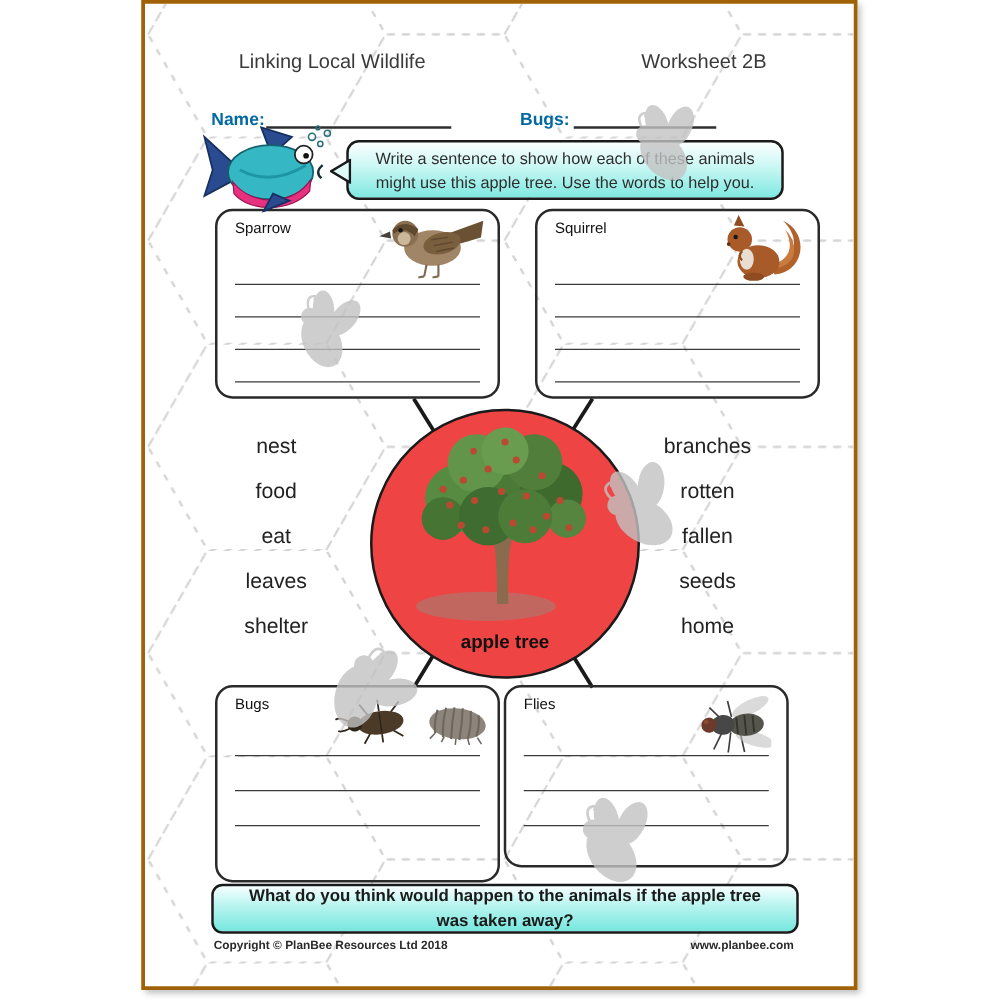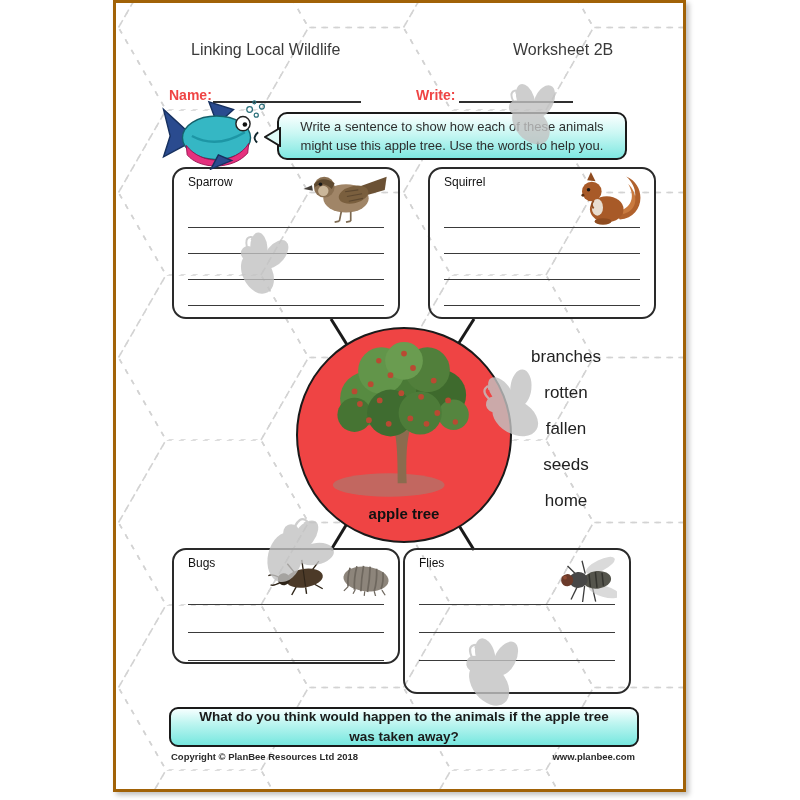--- a/index.html
+++ b/index.html
@@ -10,21 +10,21 @@
     color:#2b2b2b;
   }
   .sheet{
     position:absolute;left:113px;top:0;width:567px;height:786px;
     border:3px solid #a16207;background:#ffffff;
     box-shadow:3px 3px 5px rgba(0,0,0,.25);
   }
   .hexbg{position:absolute;left:0;top:0;width:100%;height:100%;z-index:0;}
   .abs{position:absolute;}
   .title{font-size:16px;color:#3a3a3a;z-index:2;}
-  .lbl{font-weight:bold;font-size:14px;color:#ef4444;z-index:2;}
+  .lbl{font-weight:bold;font-size:14px;color:#0369a1;z-index:2;}
   .fline{border-bottom:2px solid #2f2f2f;height:0;z-index:2;}
   .bubble{
     position:absolute;left:161px;top:109px;width:350px;height:48px;
     border:2px solid #1a1a1a;border-radius:10px;
     background:linear-gradient(180deg,#fbffff 0%,#c9f7f3 45%,#7fe8e1 100%);
     display:flex;align-items:center;justify-content:center;text-align:center;
     font-size:13px;line-height:1.5;color:#2e2e2e;z-index:2;padding:2px 10px;box-sizing:border-box;
   }
   .bubble-tail{position:absolute;left:-15px;top:13px;z-index:3;}
   .animal-box{
@@ -96,21 +96,21 @@
       <line x1="286" y1="430" x2="215" y2="547"></line>
       <line x1="286" y1="430" x2="358" y2="547"></line>
     </g>
   </svg>
 
   <div class="abs title" style="left:75px;top:38px;">Linking Local Wildlife</div>
   <div class="abs title" style="left:397px;top:38px;">Worksheet 2B</div>
 
   <div class="abs lbl" style="left:53px;top:84px;">Name:</div>
   <div class="abs fline" style="left:97px;top:98px;width:148px;"></div>
-  <div class="abs lbl" style="left:300px;top:84px;">Write:</div>
+  <div class="abs lbl" style="left:300px;top:84px;">Bugs:</div>
   <div class="abs fline" style="left:343px;top:98px;width:114px;"></div>
 
   <svg class="abs" style="left:42px;top:97px;z-index:3;" width="117" height="70" viewBox="0 0 120 74">
     <polygon points="28,32 4,10 11,38 4,60 30,46" fill="#2a4b8f" stroke="#16305f" stroke-width="1.5"></polygon>
     <polygon points="58,18 52,2 78,10 68,19" fill="#2a4b8f" stroke="#16305f" stroke-width="1.5"></polygon>
     <ellipse cx="60" cy="40" rx="36" ry="23" fill="#35b7c4" stroke="#14606b" stroke-width="1.5"></ellipse>
     <path d="M28 48 C45 70 80 68 94 46 L93 56 C78 74 42 74 29 58 Z" fill="#e5317e" stroke="#9c1152" stroke-width="1"></path>
     <path d="M34 38 Q60 52 90 34" stroke="#1d96a5" stroke-width="2.5" fill="none"></path>
     <polygon points="62,58 54,73 76,64" fill="#2a4b8f" stroke="#16305f" stroke-width="1.5"></polygon>
     <circle cx="88" cy="25" r="7.5" fill="#ffffff" stroke="#222222" stroke-width="1.5"></circle>
@@ -173,20 +173,27 @@
       <ellipse cx="24" cy="39" rx="6" ry="9" fill="#e8ddd0"></ellipse>
       <ellipse cx="30" cy="54" rx="9" ry="3.5" fill="#8f4c20"></ellipse>
       <path d="M20 32 Q16 36 20 40" stroke="#8f4c20" stroke-width="2" fill="none"></path>
     </svg>
     <div class="wline" style="top:58px;"></div>
     <div class="wline" style="top:84px;"></div>
     <div class="wline" style="top:110px;"></div>
     <div class="wline" style="top:136px;"></div>
   </div>
 
+  <div class="wordcol" style="left:40px;top:344px;">
+    <div class="word">nest</div>
+    <div class="word">food</div>
+    <div class="word">eat</div>
+    <div class="word">leaves</div>
+    <div class="word">shelter</div>
+  </div>
   <div class="wordcol" style="left:385px;top:344px;">
     <div class="word">branches</div>
     <div class="word">rotten</div>
     <div class="word">fallen</div>
     <div class="word">seeds</div>
     <div class="word">home</div>
   </div>
 
   <div class="circle">
     <svg style="position:absolute;left:26px;top:12px;" width="160" height="162" viewBox="0 0 170 180">
@@ -221,21 +228,21 @@
           <circle cx="110" cy="92" r="3.2"></circle>
           <circle cx="30" cy="56" r="3.2"></circle>
         <circle cx="85" cy="14" r="3.2"></circle>
           <circle cx="142" cy="90" r="3"></circle>
           <circle cx="57" cy="22" r="3"></circle>
       </g>
     </svg>
     <div class="tree-label">apple tree</div>
   </div>
 
-  <div class="animal-box" style="left:56px;top:545px;height:116px;text-align:right;">
+  <div class="animal-box" style="left:56px;top:545px;height:158px;text-align:right;">
     <div class="box-title">Bugs</div>
     <svg class="boximg" style="left:93px;top:8px;" width="65" height="38" viewBox="0 0 70 40">
       <g transform="rotate(-8 35 20)">
         <g stroke="#2e2418" stroke-width="1.5">
           <line x1="30" y1="14" x2="24" y2="4"></line>
             <line x1="40" y1="12" x2="40" y2="2"></line>
             <line x1="50" y1="14" x2="58" y2="6"></line>
           <line x1="30" y1="30" x2="24" y2="38"></line>
             <line x1="40" y1="32" x2="40" y2="39"></line>
             <line x1="50" y1="30" x2="58" y2="36"></line>

